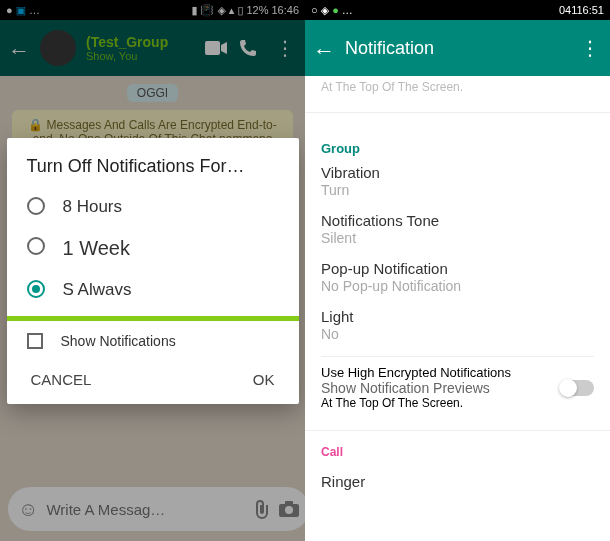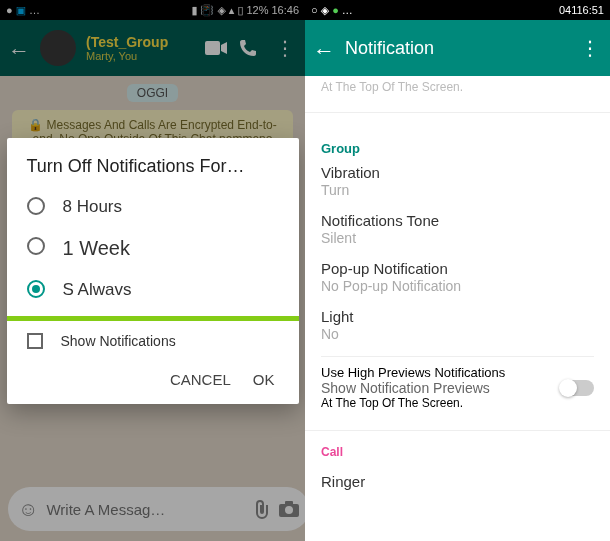--- a/index.html
+++ b/index.html
@@ -6,21 +6,21 @@
 body{width:610px;height:541px;overflow:hidden;display:flex;position:relative}
 .phone{height:541px;position:relative;overflow:hidden}
 .left{width:305px;background:#e5dacc}
 .right{width:305px;background:#fff}
 .statusbar{height:20px;background:#000;color:#fff;font-size:11px;display:flex;align-items:center;padding:0 6px;justify-content:space-between}
 .statusbar .icons{display:flex;gap:3px;align-items:center}
 .statusbar .right-icons{display:flex;gap:3px;align-items:center}
 .appbar{background:#005e54;height:56px;display:flex;align-items:center;padding:0 8px;gap:10px}
 .appbar .back{color:#fff;font-size:22px}
 .appbar .avatar{width:36px;height:36px;border-radius:50%;background:#3a3a3a}
-.appbar .title-group{flex:1;color:#fde047}
+.appbar .title-group{flex:1;color:#84cc16}
 .appbar .title-group .title{font-size:14px;font-weight:bold}
 .appbar .title-group .subtitle{font-size:11px;opacity:.85}
 .appbar .action{color:#fff;width:24px;text-align:center}
 .chat-body{position:relative;height:405px;padding:8px}
 .date-pill{background:#d6efef;border-radius:6px;padding:2px 10px;font-size:12px;color:#555;width:fit-content;margin:0 auto}
 .encryption-notice{background:#fcf4c5;border-radius:6px;padding:8px;font-size:12px;color:#7a6f2e;text-align:center;margin:8px 4px}
 .input-bar{position:absolute;bottom:10px;left:8px;right:8px;display:flex;align-items:center;gap:8px}
 .input-pill{flex:1;background:#fff;border-radius:22px;height:44px;display:flex;align-items:center;padding:0 10px;gap:8px}
 .input-pill .emoji{color:#888;font-size:20px}
 .input-pill .msg-input{flex:1;border:none;outline:none;font-size:15px;color:#888}
@@ -29,21 +29,21 @@
 .dialog{background:#fff;border-radius:2px;width:292px;box-shadow:0 8px 24px rgba(0,0,0,.3)}
 .dialog .dlg-title{font-size:18px;font-weight:500;color:#222;padding:18px 20px 10px}
 .dialog .option{display:flex;align-items:flex-start;gap:18px;padding:10px 20px}
 .dialog .radio{width:18px;height:18px;border:2px solid #666;border-radius:50%;position:relative}
 .dialog .radio.checked::after{content:"";position:absolute;inset:3px;border-radius:50%;background:#009688}
 .dialog .radio.checked{border-color:#009688}
 .dialog .opt-label{font-size:17px;color:#333}
 .dialog .checkrow{display:flex;align-items:center;gap:18px;padding:12px 20px;border-top:5px solid #84cc16;margin-top:6px}
 .dialog .checkbox{width:16px;height:16px;border:2px solid #666}
 .dialog .check-label{font-size:14px;color:#333}
-.dialog .btnrow{display:flex;justify-content:flex-end;gap:22px;padding:10px 24px 16px;font-size:15px;font-weight:500;color:#444}
+.dialog .btnrow{display:flex;justify-content:space-between;gap:22px;padding:10px 24px 16px;font-size:15px;font-weight:500;color:#444}
 .right .appbar .page-title{color:#fff;font-size:18px;font-weight:500;flex:1}
 .right .hint-top{color:#bbb;font-size:12px;padding:4px 16px 10px}
 .section{padding:6px 16px}
 .section-header{color:#00897b;font-size:13px;font-weight:600;margin:14px 0 8px}
 .setting{margin-bottom:14px}
 .setting .s-title{font-size:15px;color:#333}
 .setting .s-value{font-size:14px;color:#aaa;margin-top:1px}
 .setting-row{display:flex;align-items:center;justify-content:space-between;margin-bottom:6px}
 .toggle{width:34px;height:16px;background:#ccc;border-radius:8px;position:relative}
 .toggle::after{content:"";position:absolute;width:18px;height:18px;background:#fff;border-radius:50%;top:-1px;left:-1px;box-shadow:0 1px 3px rgba(0,0,0,.3)}
@@ -70,21 +70,21 @@
       <span>12%</span>
       <span>16:46</span>
     </div>
   </div>
 
   <div class="appbar">
     <span class="back">←</span>
     <div class="avatar"></div>
     <div class="title-group">
       <div class="title">(Test_Group</div>
-      <div class="subtitle">Marty, You</div>
+      <div class="subtitle">Show, You</div>
     </div>
     <span class="action">
       <svg width="22" height="14" viewBox="0 0 22 14">
           <rect x="0" y="0" width="15" height="14" rx="2" fill="#fff"></rect>
           <path d="M16 4 L22 1 L22 13 L16 10 Z" fill="#fff"></path>
         </svg>
     </span>
     <span class="action">
       <svg width="18" height="18" viewBox="0 0 18 18">
           <path d="M3 1c-1 0-2 1-2 2 0 8 6 14 14 14 1 0 2-1 2-2v-3l-4-1-2 2c-3-1-5-3-6-6l2-2-1-4H3z" fill="#fff"></path>
@@ -187,21 +187,21 @@
     </div>
     <div class="setting">
       <div class="s-title">Light</div>
       <div class="s-value">No</div>
     </div>
 
     <div class="divider"></div>
 
     <div class="setting-row">
       <div style="flex:1">
-        <div class="s-title" style="font-size:13px">Use High Previews Notifications</div>
+        <div class="s-title" style="font-size:13px">Use High Encrypted Notifications</div>
         <div class="s-title" style="font-size:14px;color:#666">Show Notification Previews</div>
         <div class="s-value" style="font-size:12px">At The Top Of The Screen.</div>
       </div>
       <div class="toggle"></div>
     </div>
   </div>
 
   <div class="divider"></div>
   <div class="call-header">Call</div>
   <div class="section">

